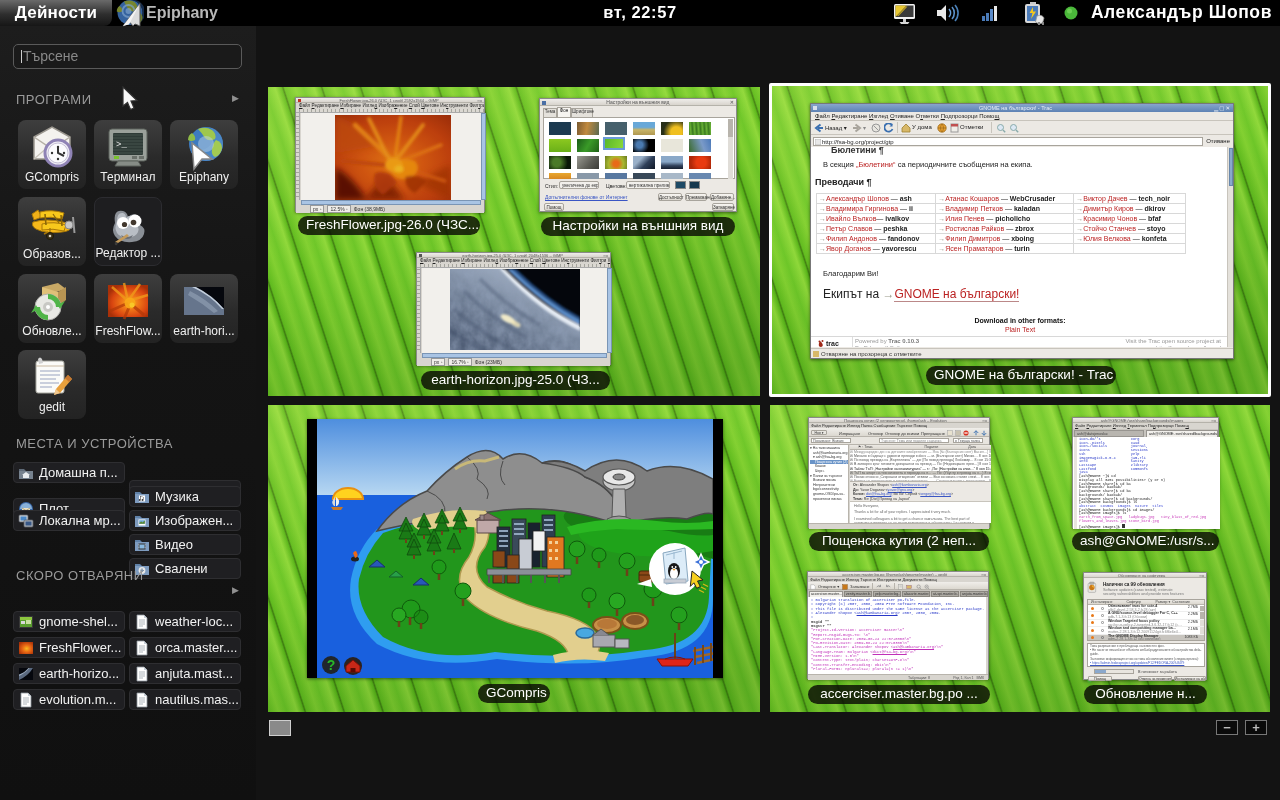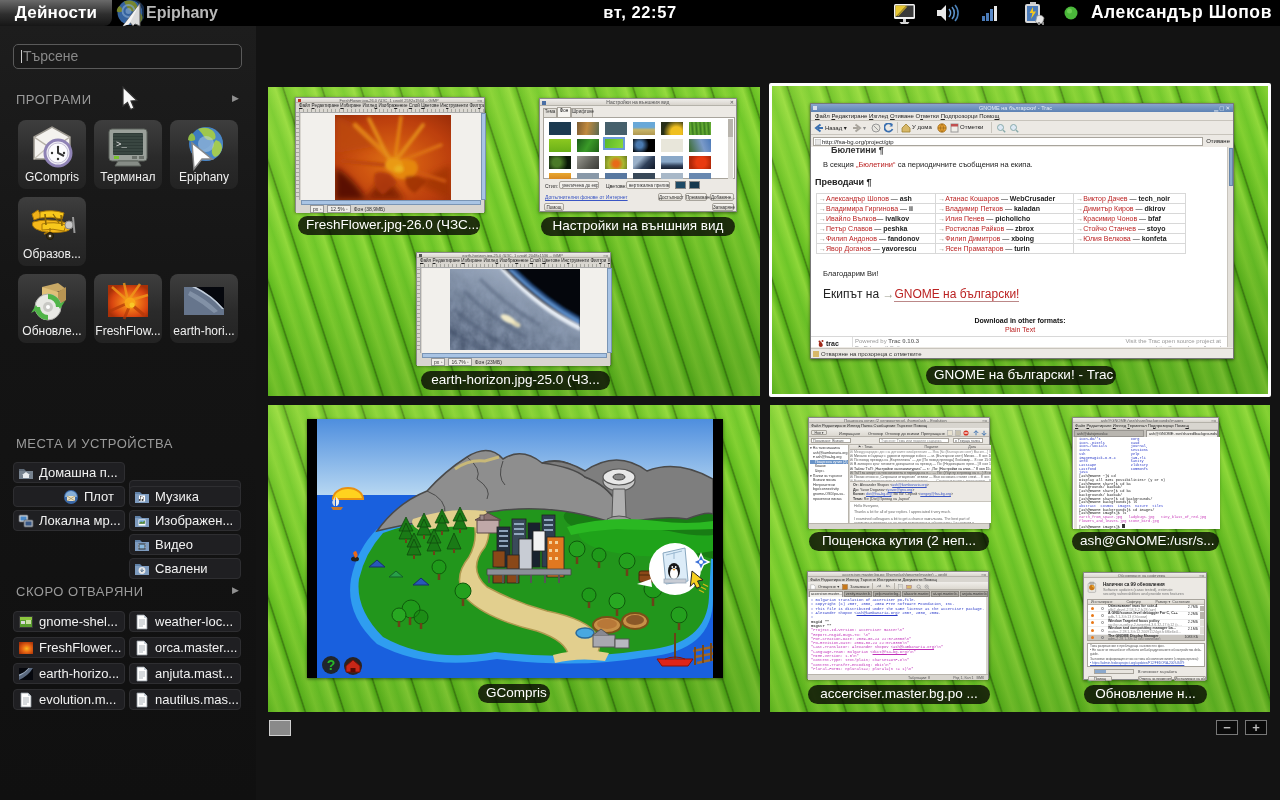--- a/index.html
+++ b/index.html
@@ -158,20 +158,34 @@
         <path d="M25 14 l6 9" stroke="#8a6808" stroke-width="1.2"></path>
         <circle cx="41" cy="25" r="4" fill="#c8c8c8" stroke="#888" stroke-width="1"></circle>
         <path d="M45 17 l1.5 16" stroke="#9a9a9a" stroke-width="2"></path>
         <path d="M28 20 a4 3 0 0 1 6 0 z" fill="#68480a"></path>
         <circle cx="22" cy="36" r="3.5" fill="#3a3018" stroke="#201a08" stroke-width="1"></circle>
         <circle cx="22" cy="36" r="1.3" fill="#d8d0c0"></circle>
         <path d="M22 32 l0 -4 M16 34 l4 -2" stroke="#a87808" stroke-width="1.4"></path>
       </svg>
       <div class="lbl">Образов...</div>
       </div>
+    <div class="apptile" style="left:94px; top:171px; background:#1e1e20; border:1px solid #2c2c30;">
+      <svg class="ic" viewBox="0 0 48 48">
+        <path d="M10 22 q-2 -14 8 -12 q4 1 5 6 q4 -4 9 -2 q6 3 3 10 q6 3 4 9 q-2 7 -12 8 q-12 1 -17 -6 q-4 -6 0 -13 z" fill="#8a8f96"></path>
+        <path d="M12 20 q0 -9 6 -8 q3 1 3 5 q4 -4 8 -1 q4 3 1 8 q5 2 3 7 q-2 5 -9 5 q-9 1 -12 -4 q-3 -5 0 -12 z" fill="#b9bec5"></path>
+        <circle cx="18" cy="22" r="6" fill="#fff"></circle>
+          <circle cx="30" cy="20" r="6.5" fill="#fff"></circle>
+        <circle cx="19.5" cy="23.5" r="2.6" fill="#42382e"></circle>
+          <circle cx="28.5" cy="21.5" r="2.8" fill="#42382e"></circle>
+        <path d="M16 34 q6 4 12 0 l-2 3 q-4 2 -8 0 z" fill="#6a6f76"></path>
+        <path d="M22 33 l-12 8 l3 1 l11 -7 z" fill="#c49a5a"></path>
+        <path d="M10 41 l3 1 l-1 2 q-3 1 -2 -3 z" fill="#3a3a3a"></path>
+      </svg>
+      <div class="lbl">Редактор ...</div>
+      </div>
 
     <div class="apptile" style="left:18px; top:248px;">
       <svg class="ic" viewBox="0 0 48 48">
         <path d="M14 10 l16 -4 l8 6 l-16 5 z" fill="#c8a865"></path>
         <path d="M14 10 l16 5 v14 l-16 -5 z" fill="#e0c078"></path>
         <path d="M30 15 l8 -5 v13 l-8 6 z" fill="#b89553"></path>
         <circle cx="20" cy="30" r="13" fill="#e8e8e4" stroke="#b0b0ac" stroke-width="1"></circle>
         <circle cx="20" cy="30" r="5" fill="#c8c8c4"></circle>
           <circle cx="20" cy="30" r="2" fill="#fff"></circle>
         <path d="M20 17 a13 13 0 0 1 13 13 l-5 0 a8 8 0 0 0 -8 -8 z" fill="#50b448"></path>
@@ -201,29 +215,41 @@
     <div class="apptile" style="left:170px; top:248px;">
       <svg class="ic" viewBox="0 0 48 48">
         <rect x="4" y="10" width="40" height="28" fill="#05070d"></rect>
         <path d="M14 10 Q32 18 44 32 L44 38 L4 38 L4 10 Z" fill="#66758c"></path>
         <path d="M12 10 Q30 18 42 32 L44 32 Q32 18 16 10 Z" fill="#c2cedc"></path>
         <path d="M10 14 Q26 22 38 34 L34 36 Q22 26 8 18 Z" fill="#8a98ac" opacity="0.8"></path>
       </svg>
       <div class="lbl">earth-hori...</div>
       </div>
 
+    <div class="apptile" style="left:18px; top:324px;">
+      <svg class="ic" viewBox="0 0 48 48">
+        <rect x="8" y="8" width="28" height="32" rx="2" fill="#fbfbf8" stroke="#a8a8a0" stroke-width="1"></rect>
+        <path d="M8 13 h28" stroke="#c8b8a0" stroke-width="1"></path>
+        <path d="M12 18 h20 M12 22 h20 M12 26 h16 M12 30 h19 M12 34 h12" stroke="#9aa4c0" stroke-width="1.2"></path>
+        <path d="M10 6 q2 -3 4 0 l1 4 l-4 1 z" fill="#d0d0d0"></path>
+        <path d="M40 22 l-12 14 l-2 6 l6 -2 l12 -14 z" fill="#e8a03c"></path>
+        <path d="M40 22 l4 4 l-3 3 l-4 -4 z" fill="#c87830"></path>
+        <path d="M26 42 l2 -6 l4 4 z" fill="#f0c890"></path>
+      </svg>
+      <div class="lbl">gedit</div>
+      </div>
 
     <div class="sechead" style="left:16px; top:410px;">МЕСТА И УСТРОЙСТВА</div>
 
     <div class="plitem" style="left:13px; top:436px; width:112px;"><svg class="pic" viewBox="0 0 16 16">
           <path d="M1 4 h5 l2 2 h7 v8 h-14 z" fill="#5f6b78"></path>
           <path d="M1 6 h14 v8 h-14 z" fill="#76828f"></path>
           <path d="M8 7 l4 3 h-1 v3 h-6 v-3 h-1 z" fill="#e8ecef"></path>
         </svg>Домашна п...</div>
-    <div class="plitem" style="left:13px; top:460px; width:112px;padding-left:45px;"><svg class="pic" viewBox="0 0 16 16">
+    <div class="plitem" style="left:13px; top:472px; width:112px;"><svg class="pic" viewBox="0 0 16 16">
           <circle cx="8" cy="8" r="7" fill="#3a68a8"></circle>
           <path d="M2 8 a6 6 0 0 1 12 0 z" fill="#88b0d8"></path>
           <rect x="4" y="7" width="8" height="5" rx="1" fill="#e8e0c8"></rect>
           <path d="M4 7 l8 5 M12 7 l-8 5" stroke="#a89868" stroke-width="0.8"></path>
         </svg>Плот</div>
     <div class="plitem" style="left:13px; top:484px; width:112px;"><svg class="pic" viewBox="0 0 16 16">
           <rect x="1" y="2" width="9" height="7" rx="1" fill="#cdd2d8" stroke="#5a6068" stroke-width="0.8"></rect>
           <rect x="2.5" y="3.5" width="6" height="4" fill="#4a88c8"></rect>
           <rect x="6" y="7" width="9" height="7" rx="1" fill="#aab0b8" stroke="#5a6068" stroke-width="0.8"></rect>
           <rect x="7.5" y="8.5" width="6" height="4" fill="#385888"></rect>
@@ -255,21 +281,21 @@
           <rect x="5.5" y="7.5" width="5" height="4" fill="#88b8e0"></rect>
           <path d="M4.8 7 v5 M11.2 7 v5" stroke="#fff" stroke-width="0.6" stroke-dasharray="0.8 0.8"></path>
         </svg>Видео</div>
     <div class="plitem" style="left:129px; top:532px; width:112px;"><svg class="pic" viewBox="0 0 16 16">
           <path d="M1 3 h5 l2 2 h7 v9 h-14 z" fill="#5f81a8"></path>
           <path d="M1 5 h14 v9 h-14 z" fill="#7e9cc0"></path>
           <circle cx="8" cy="9.5" r="3.4" fill="#e8e8e8"></circle>
           <path d="M8 7.5 v3 m-1.6 -1.4 l1.6 1.6 l1.6 -1.6" stroke="#486888" stroke-width="1" fill="none"></path>
         </svg>Свалени</div>
 
-    <div class="sechead" style="left:16px; top:558px;">СКОРО ОТВАРЯНИ</div>
+    <div class="sechead" style="left:16px; top:542px;">СКОРО ОТВАРЯНИ</div>
     <div class="secarrow" style="left:232px; top:559px;">▶</div>
 
     <div class="plitem" style="left:13px; top:585px; width:112px;"><svg class="pic" viewBox="0 0 16 16">
           <rect x="1" y="2" width="14" height="12" fill="#383838"></rect>
           <rect x="2" y="3" width="12" height="10" fill="#5a9e2f"></rect>
           <rect x="2" y="3" width="12" height="3" fill="#8cc63f"></rect>
           <rect x="3" y="7" width="4" height="3" fill="#d8d8d8"></rect>
           <rect x="8" y="6" width="5" height="4" fill="#c8e0a0"></rect>
         </svg>gnome-shel...</div>
     <div class="plitem" style="left:13px; top:611px; width:112px;"><svg class="pic" viewBox="0 0 16 16">

